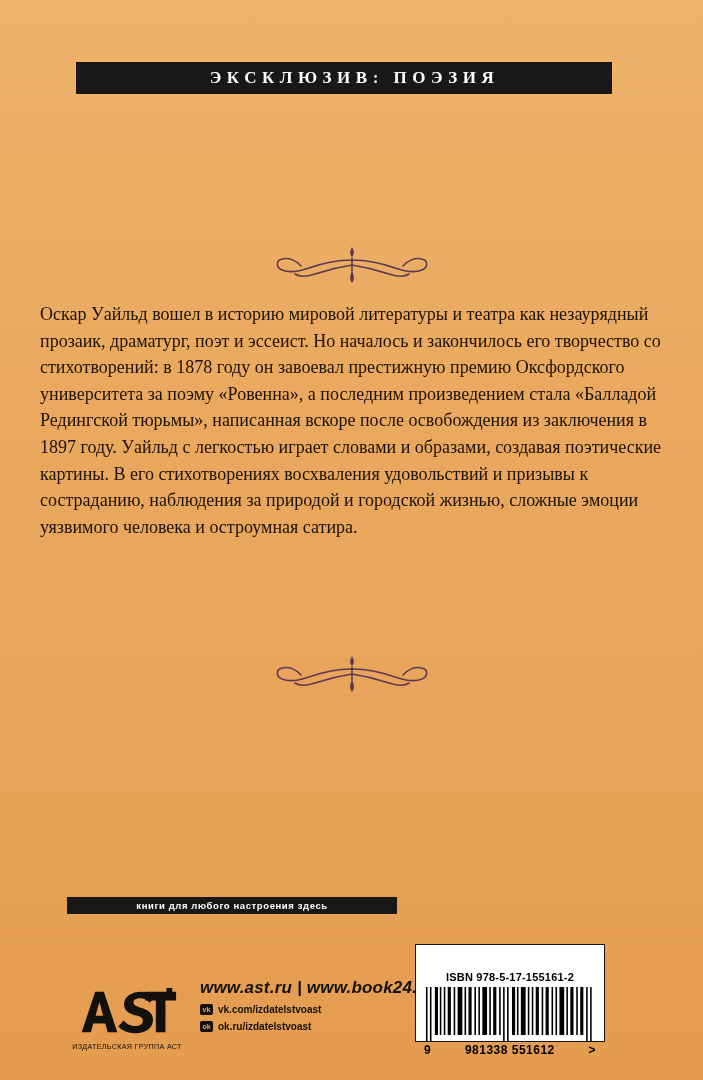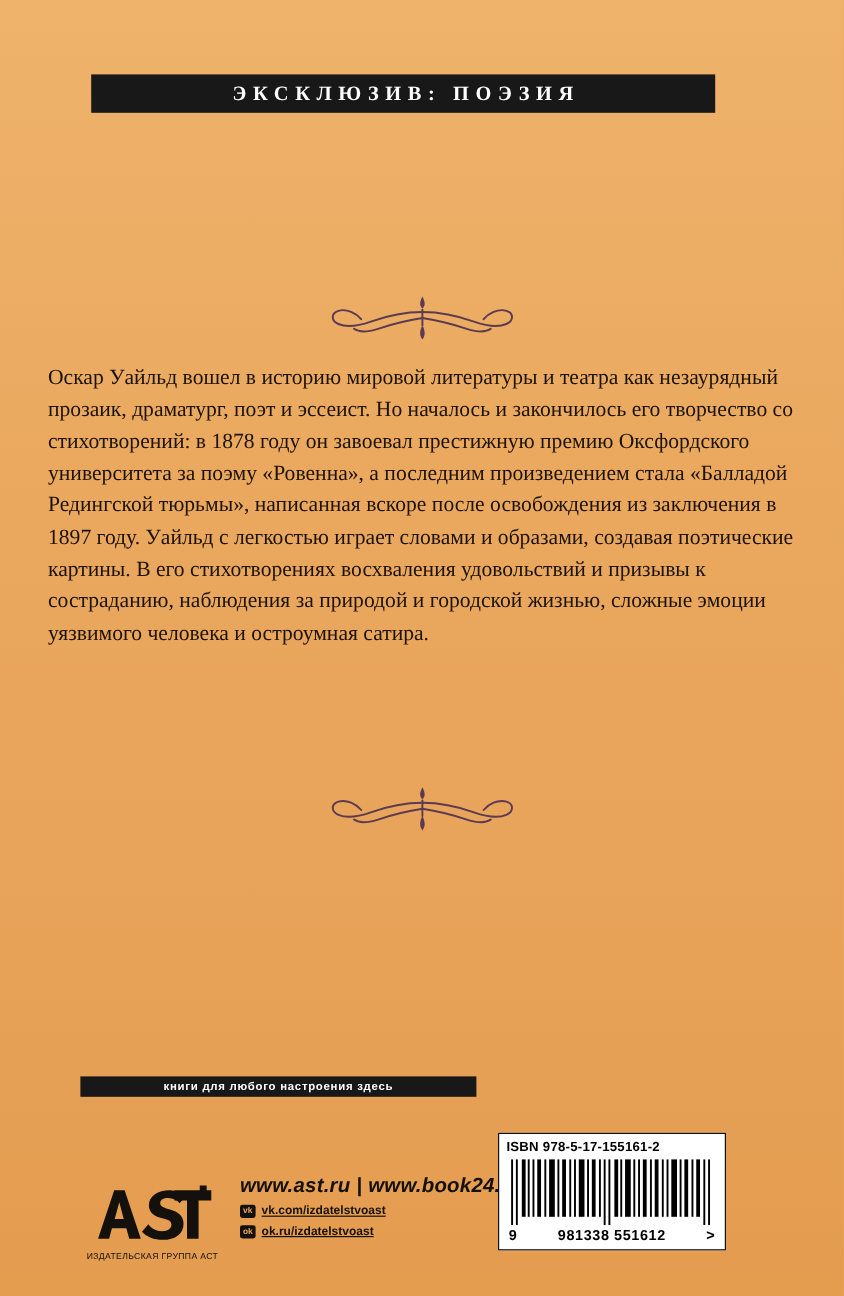--- a/index.html
+++ b/index.html
@@ -26,20 +26,21 @@
   .series-banner {
     position: absolute;
     left: 76px;
     top: 62px;
     width: 520px;
     height: 32px;
     background: #181818;
     display: flex;
     align-items: center;
     justify-content: center;
+    padding-left: 16px;
   }
   .series-banner span {
     color: #ffffff;
     font-family: "Liberation Serif", serif;
     font-size: 17px;
     font-weight: bold;
     letter-spacing: 5.5px;
     text-transform: uppercase;
     white-space: nowrap;
     padding-left: 5px;
@@ -132,21 +133,20 @@
     white-space: nowrap;
     font-style: italic;
   }
   .social-row {
     display: flex;
     align-items: center;
     margin-top: 6px;
     font-size: 10px;
     font-weight: bold;
     white-space: nowrap;
-    text-decoration: underline;
   }
   .social-row .badge {
     width: 13px;
     height: 11px;
     background: #14100b;
     color: #e9a961;
     font-size: 7px;
     font-weight: bold;
     display: inline-flex;
     align-items: center;
@@ -166,23 +166,24 @@
     background: #ffffff;
     border: 1px solid #111;
     box-sizing: border-box;
     padding: 5px 6px 3px 6px;
   }
   .isbn-text {
     font-family: "Liberation Sans", sans-serif;
     font-size: 11px;
     font-weight: bold;
     color: #000;
-    text-align: left;
+    text-align: center;
     letter-spacing: 0.2px;
     white-space: nowrap;
+    margin-top: 21px;
   }
   .barcode {
     margin-top: 4px;
     height: 55px;
     width: 100%;
     display: block;
   }
   .barcode-digits {
     font-family: "Liberation Sans", sans-serif;
     font-size: 12px;

